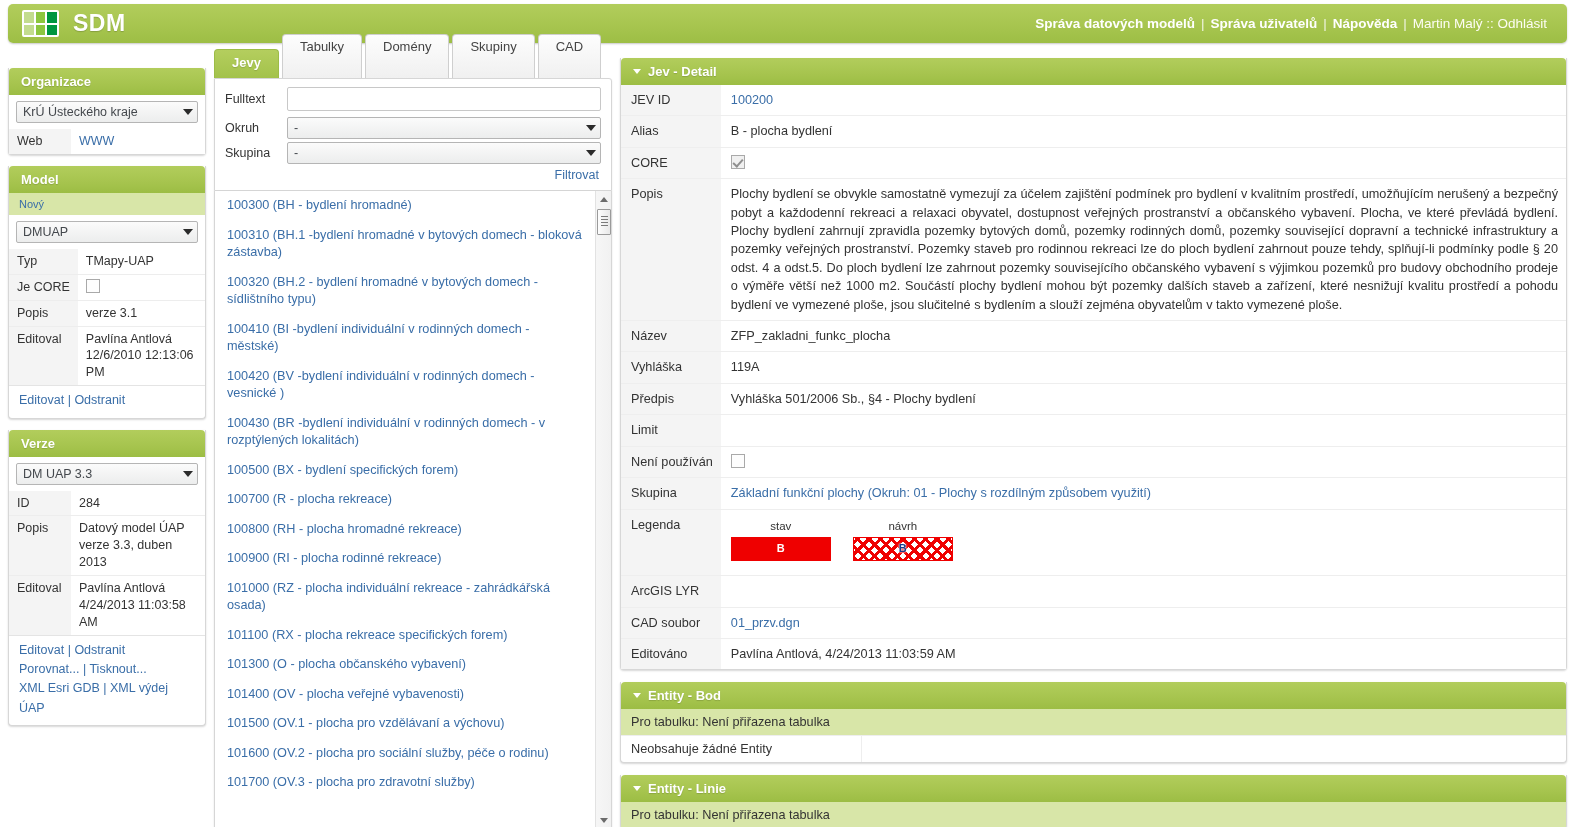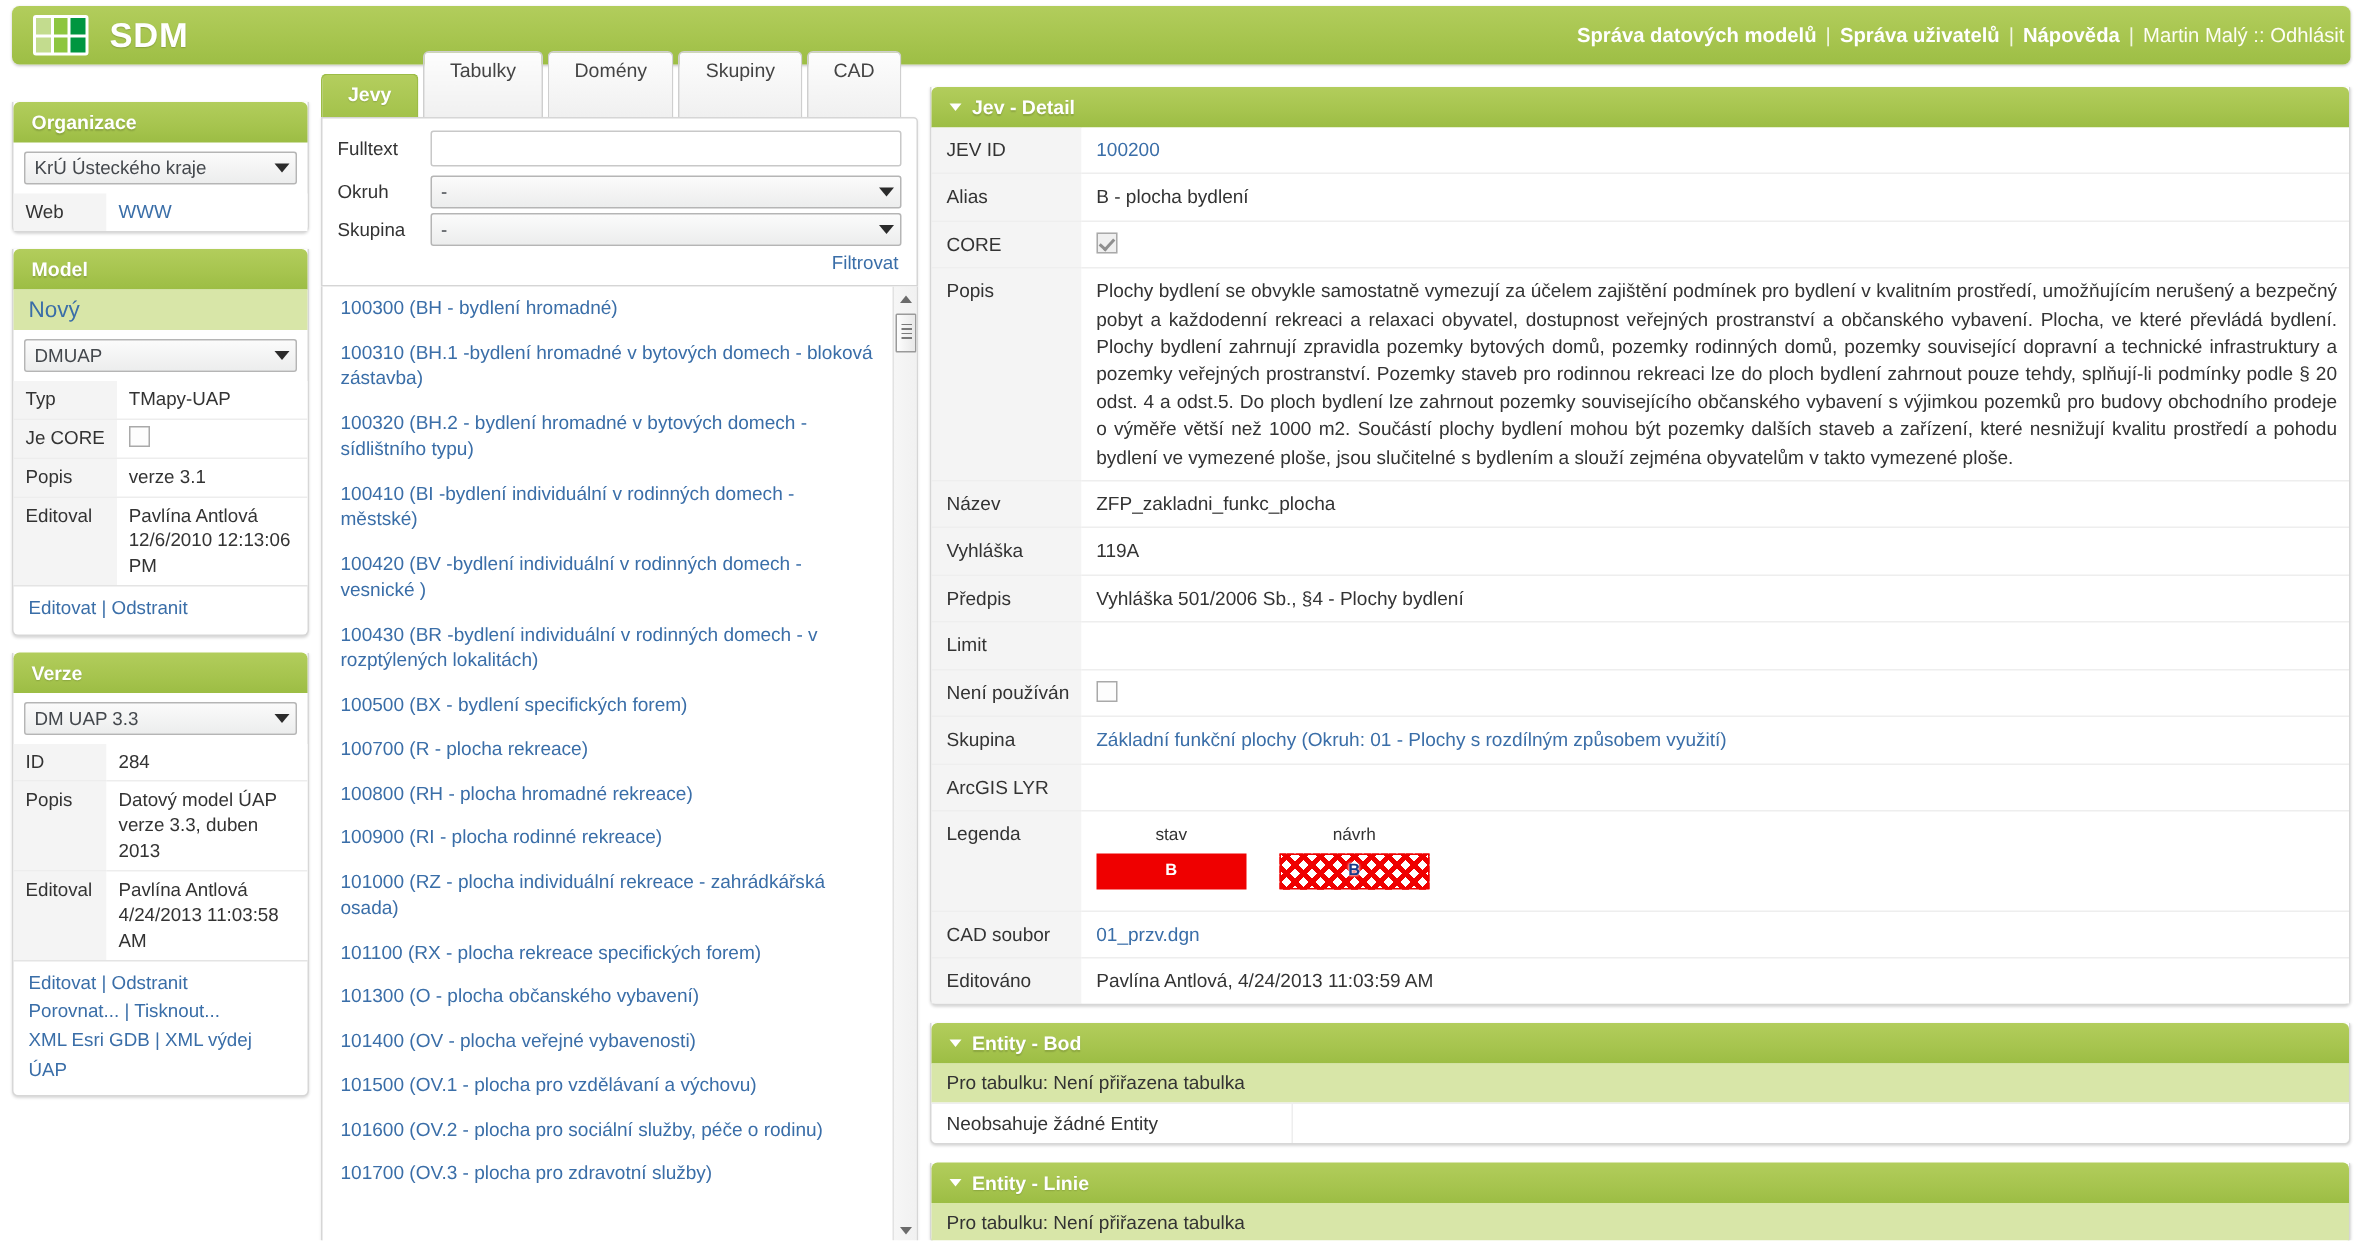--- a/index.html
+++ b/index.html
@@ -45,21 +45,21 @@
   .brand {
     margin-left: 14px;
     color: #ffffff;
     font-size: 23px;
     font-weight: bold;
     letter-spacing: .5px;
     text-shadow: 0 1px 1px rgba(0,0,0,.18);
   }
   .header-nav {
     margin-left: auto;
-    margin-right: 4px;
+    margin-right: 20px;
     display: flex;
     align-items: baseline;
     color: #ffffff;
     font-size: 13.5px;
     white-space: nowrap;
     justify-content: flex-end;
   }
   .header-nav a {
     color: #ffffff;
     text-decoration: none;
@@ -162,21 +162,21 @@
     font-size: 12.5px;
     line-height: 1.55;
     color: #3a6ea8;
   }
   .panel-links a { color: #3a6ea8; text-decoration: none; }
   .panel-links .bar { color: #3a6ea8; }
 
   .new-row {
     background: #d8e6a8;
     padding: 5px 10px;
-    font-size: 15px;
+    font-size: 11px;
   }
   .new-row a { color: #3a6ea8; text-decoration: none; }
 
   .cbox {
     display: inline-block;
     width: 14px; height: 14px;
     border: 1px solid #a9a9a9;
     background: #fdfdfd;
     vertical-align: -2px;
   }
@@ -643,43 +643,43 @@
             <span class="cbox"></span>
           </td>
         </tr>
         <tr>
           <td class="k">Skupina</td>
           <td class="v">
             <a href="#">Základní funkční plochy (Okruh: 01 - Plochy s rozdílným způsobem využití)</a>
           </td>
         </tr>
         <tr>
-          <td class="k tall">ArcGIS LYR</td>
-          <td class="v tall"></td>
-        </tr>
-        <tr>
           <td class="k">Legenda</td>
           <td class="v">
             <div class="legend-wrap" id="legend-wrap">
                   <div class="legend-item">
                     <div class="legend-cap">stav</div>
                     <div class="legend-sw solid">
                       <span>B</span>
                     </div>
                   </div>
                   <div class="legend-item">
                     <div class="legend-cap">návrh</div>
                     <div class="legend-sw hatch">
                       <span>B</span>
                     </div>
                   </div>
                 </div>
           </td>
         </tr>
         <tr>
+          <td class="k tall">ArcGIS LYR</td>
+          <td class="v tall"></td>
+        </tr>
+        <tr>
           <td class="k">CAD soubor</td>
           <td class="v">
             <a href="#">01_przv.dgn</a>
           </td>
         </tr>
         <tr>
           <td class="k">Editováno</td>
           <td class="v">Pavlína Antlová, 4/24/2013 11:03:59 AM</td>
         </tr>
       </tbody>

